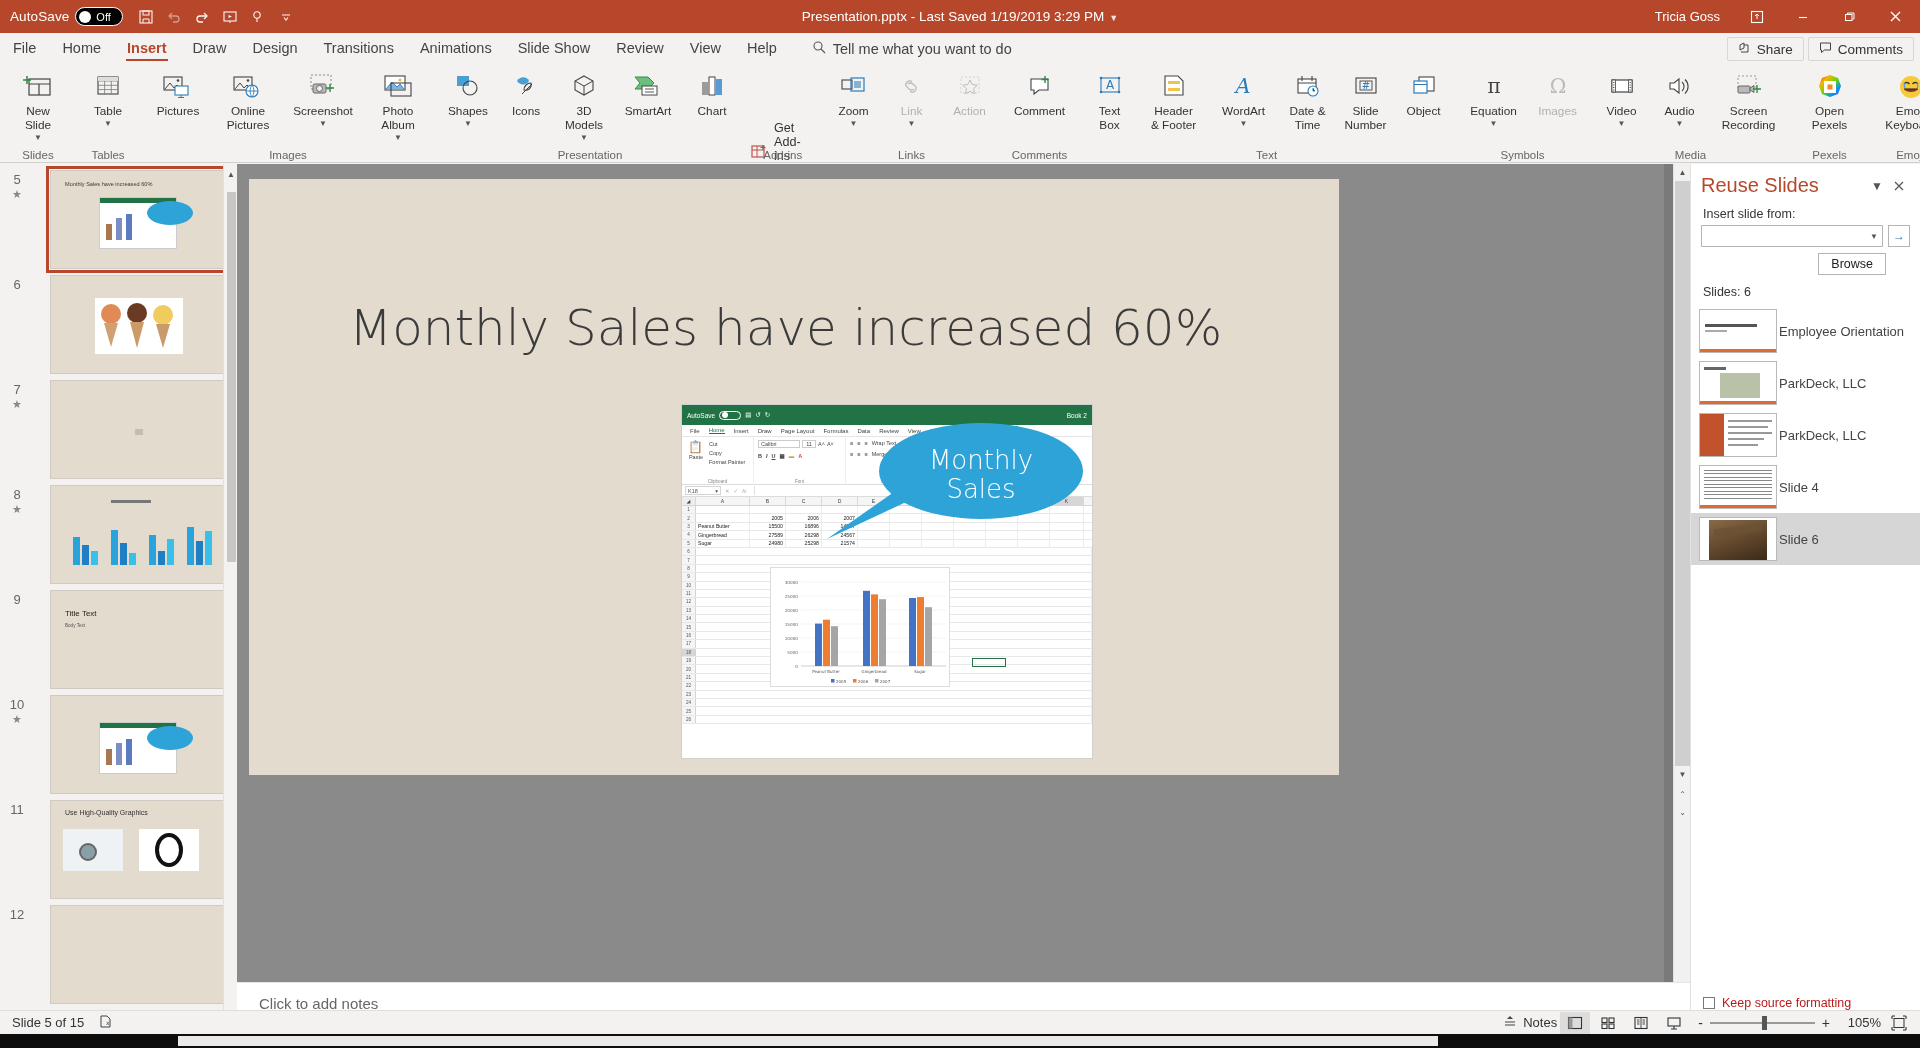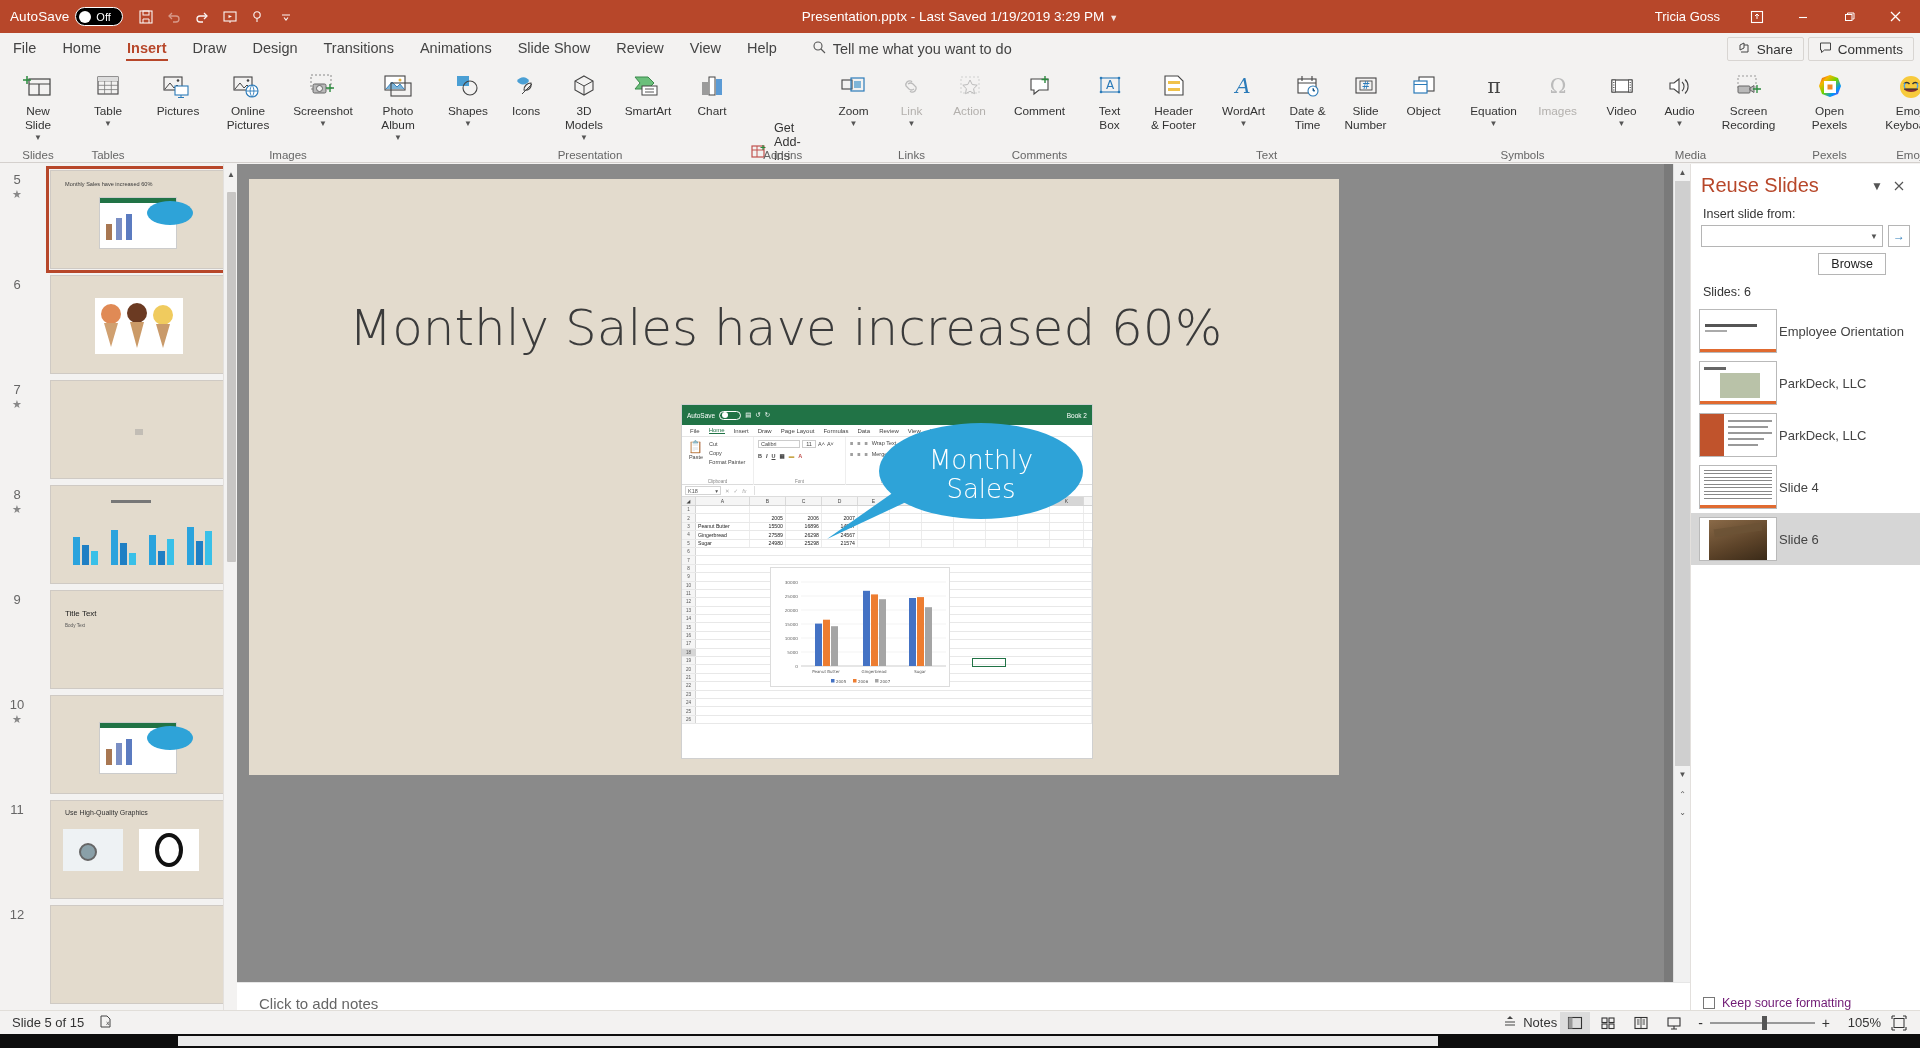--- a/index.html
+++ b/index.html
@@ -206,21 +206,21 @@
   .browse-row { display:flex; justify-content:flex-end; padding:6px 34px 0 0; }
   .browse-btn { border:1px solid #b5b5b5; background:#fff; font-size:12.5px; color:#222;
                 padding:3px 12px; }
   .slides-count { font-size:12.5px; color:#333; padding:10px 12px 6px 12px; }
   .rs-item { display:flex; align-items:center; gap:2px; padding:4px 8px; }
   .rs-item.sel { background:#d6d6d6; }
   .rs-thumb { width:78px; height:44px; background:#fff; border:1px solid #b9b9b9; position:relative; overflow:hidden; }
   .rs-bar { position:absolute; left:0; right:0; bottom:0; height:3px; background:#e06a30; }
   .rs-label { font-size:13px; color:#444; }
   .keepsrc { position:absolute; bottom:14px; left:12px; display:flex; align-items:center; gap:7px;
-             font-size:12.5px; color:#701a75; }
+             font-size:12.5px; color:#b91c1c; }
   .chk { width:12px; height:12px; border:1px solid #777; background:#fff; }
 
   
   .statusbar {
     position:absolute; bottom:14px; left:0; width:1920px; height:24px; background:#f3f2f1;
     display:flex; align-items:center; border-top:1px solid #e1ded9;
   }
   .sb-left { display:flex; align-items:center; gap:14px; padding-left:12px; font-size:13px; color:#333; }
   .sb-right { position:absolute; right:6px; display:flex; align-items:center; gap:3px; }
   .sb-ico { width:30px; height:22px; display:flex; align-items:center; justify-content:center;

